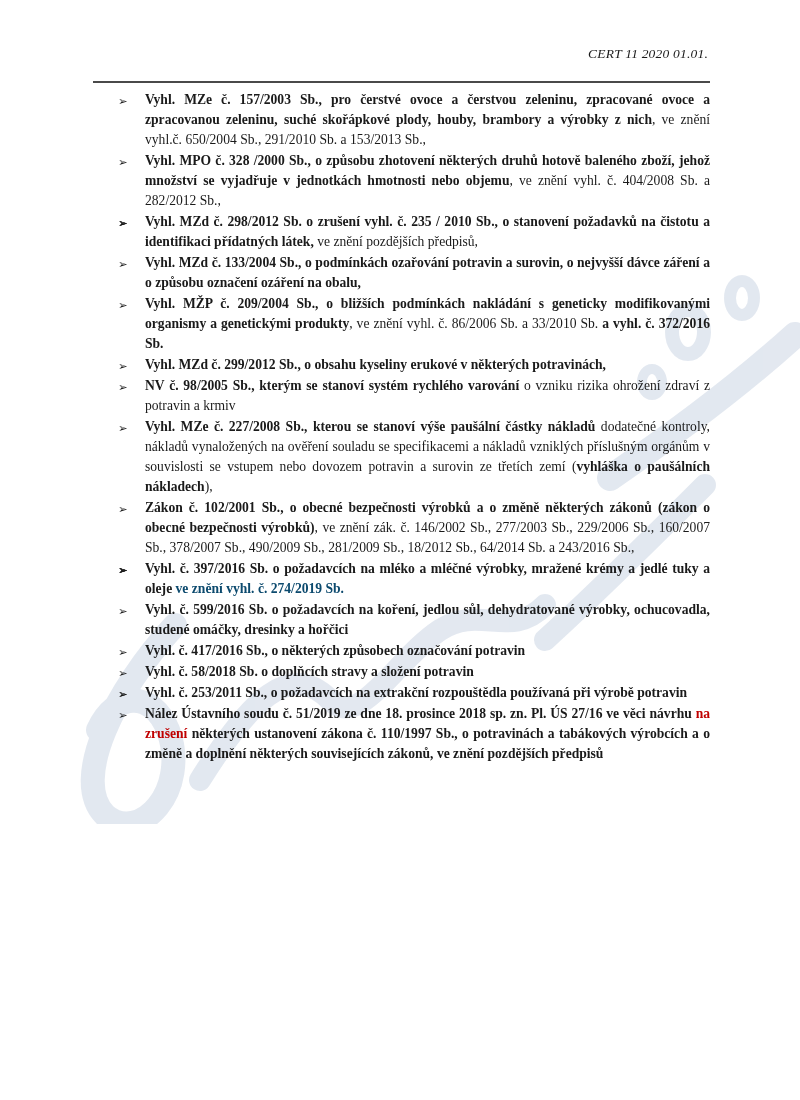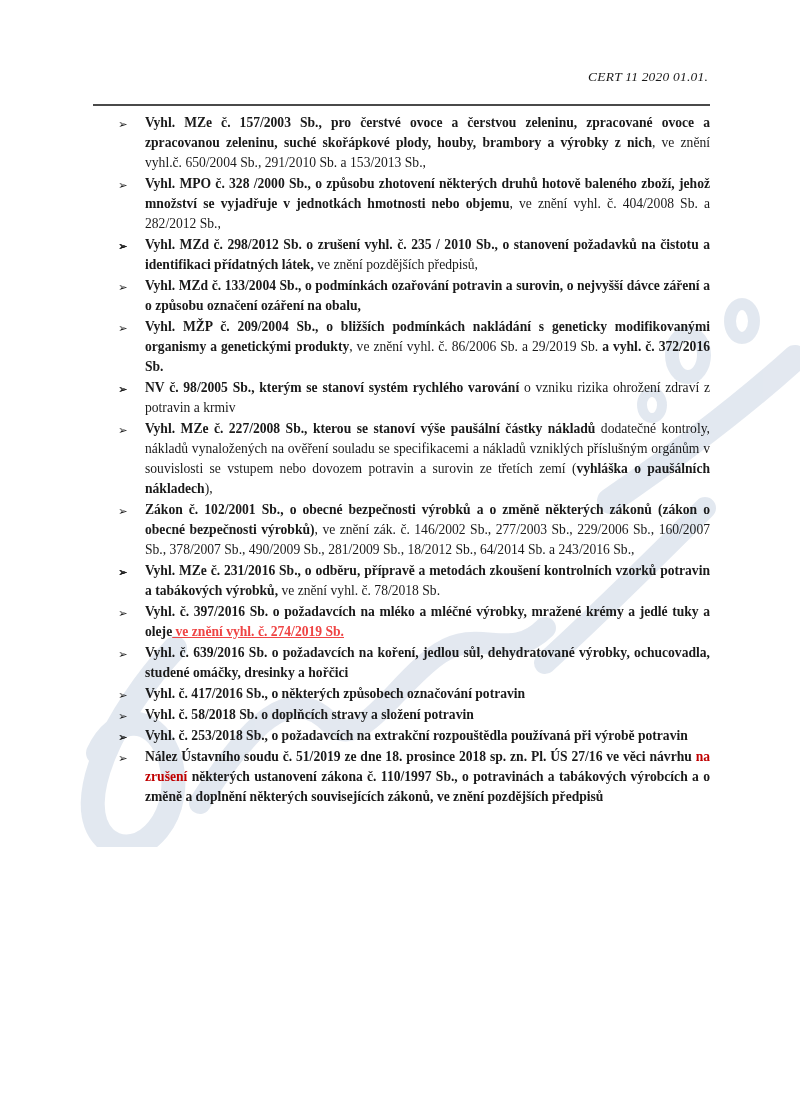--- a/index.html
+++ b/index.html
@@ -4,21 +4,20 @@
 <style>
   html, body { margin: 0; padding: 0; background: #ffffff; }
   .page {
     position: relative;
     width: 800px;
     height: 824px;
     background: #ffffff;
     overflow: hidden;
     font-family: "Liberation Serif", serif;
     color: #1a1a1a;
-    margin-top: 23px;
   }
   .watermark-svg {
     position: absolute;
     left: 0; top: 0;
     width: 800px; height: 1100px;
     pointer-events: none;
   }
   .header-text {
     position: absolute;
     top: 46px;
@@ -105,34 +104,34 @@
 
   <div class="top-rule"></div>
 
   <ul class="reg-list">
       <li class="reg-item"><span class="marker">➢</span><span><span class="seg-b">Vyhl. MZe č. 157/2003 Sb., pro čerstvé ovoce a čerstvou zeleninu, zpracované ovoce a zpracovanou zeleninu, suché skořápkové plody, houby, brambory a výrobky z nich</span><span class="seg-r">, ve znění vyhl.č. 650/2004 Sb., 291/2010 Sb. a 153/2013 Sb.,</span></span></li>
       <li class="reg-item"><span class="marker">➢</span><span><span class="seg-b">Vyhl. MPO č. 328 /2000 Sb., o způsobu zhotovení některých druhů hotově baleného zboží, jehož množství se vyjadřuje v jednotkách hmotnosti nebo objemu</span><span class="seg-r">, ve znění vyhl. č. 404/2008 Sb. a 282/2012 Sb.,</span></span></li>
       <li class="reg-item"><span class="marker">➢</span></li>
       <li class="reg-item"><span class="marker">➢</span></li>
       <li class="reg-item"><span class="marker">➢</span><span><span class="seg-b">Vyhl. MZd č. 298/2012 Sb. o zrušení vyhl. č. 235 / 2010 Sb., o stanovení požadavků na čistotu a identifikaci přídatných látek,</span><span class="seg-r"> ve znění pozdějších předpisů,</span></span></li>
       <li class="reg-item"><span class="marker">➢</span><span><span class="seg-b">Vyhl. MZd č. 133/2004 Sb., o podmínkách ozařování potravin a surovin, o nejvyšší dávce záření a o způsobu označení ozáření na obalu,</span></span></li>
-      <li class="reg-item"><span class="marker">➢</span><span><span class="seg-b">Vyhl. MŽP č. 209/2004 Sb., o bližších podmínkách nakládání s geneticky modifikovanými organismy a genetickými produkty</span><span class="seg-r">, ve znění vyhl. č. 86/2006 Sb. a 29/2019 Sb. </span><span class="seg-b">a vyhl. č. 372/2016 Sb.</span></span></li>
-      <li class="reg-item"><span class="marker">➢</span></li>
+      <li class="reg-item"><span class="marker">➢</span><span><span class="seg-b">Vyhl. MŽP č. 209/2004 Sb., o bližších podmínkách nakládání s geneticky modifikovanými organismy a genetickými produkty</span><span class="seg-r">, ve znění vyhl. č. 86/2006 Sb. a 33/2010 Sb. </span><span class="seg-b">a vyhl. č. 372/2016 Sb.</span></span></li>
+      <li class="reg-item"><span class="marker">➢</span><span><span class="seg-b">Vyhl. MZd č. 299/2012 Sb., o obsahu kyseliny erukové v některých potravinách,</span></span></li>
       <li class="reg-item"><span class="marker">➢</span><span><span class="seg-b">NV č. 98/2005 Sb., kterým se stanoví systém rychlého varování</span><span class="seg-r"> o vzniku rizika ohrožení zdraví z potravin a krmiv</span></span></li>
       <li class="reg-item"><span class="marker">➢</span><span><span class="seg-b">Vyhl. MZe č. 227/2008 Sb., kterou se stanoví výše paušální částky nákladů</span><span class="seg-r"> dodatečné kontroly, nákladů vynaložených na ověření souladu se specifikacemi a nákladů vzniklých příslušným orgánům v souvislosti se vstupem nebo dovozem potravin a surovin ze třetích zemí (</span><span class="seg-b">vyhláška o paušálních nákladech</span><span class="seg-r">),</span></span></li>
       <li class="reg-item"><span class="marker">➢</span><span><span class="seg-b">Zákon č. 102/2001 Sb., o obecné bezpečnosti výrobků a o změně některých zákonů (zákon o obecné bezpečnosti výrobků)</span><span class="seg-r">, ve znění zák. č. 146/2002 Sb., 277/2003 Sb., 229/2006 Sb., 160/2007 Sb., 378/2007 Sb., 490/2009 Sb., 281/2009 Sb., 18/2012 Sb., 64/2014 Sb. a 243/2016 Sb.,</span></span></li>
       <li class="reg-item"><span class="marker">➢</span></li>
       <li class="reg-item"><span class="marker">➢</span></li>
-      <li class="reg-item"><span class="marker">➢</span><span><span class="seg-b">Vyhl. MZe č. 231/2016 Sb., o odběru, přípravě a metodách zkoušení kontrolních vzorků potravin a tabákových výrobků,</span><span class="seg-r"> ve znění vyhl. č. 78/2018 Sb.</span></span></li>
-      <li class="reg-item"><span class="marker">➢</span><span><span class="seg-b">Vyhl. č. 397/2016 Sb. o požadavcích na mléko a mléčné výrobky, mražené krémy a jedlé tuky a oleje</span><span class="seg-br" style="color: #ef4444; text-decoration: underline;"> ve znění vyhl. č. 274/2019 Sb.</span></span></li>
-      <li class="reg-item"><span class="marker">➢</span><span><span class="seg-b">Vyhl. č. 639/2016 Sb. o požadavcích na koření, jedlou sůl, dehydratované výrobky, ochucovadla, studené omáčky, dresinky a hořčici</span></span></li>
+      <li class="reg-item"><span class="marker">➢</span></li>
+      <li class="reg-item"><span class="marker">➢</span><span><span class="seg-b">Vyhl. č. 397/2016 Sb. o požadavcích na mléko a mléčné výrobky, mražené krémy a jedlé tuky a oleje</span><span class="seg-br" style="color: #0c4a6e;"> ve znění vyhl. č. 274/2019 Sb.</span></span></li>
+      <li class="reg-item"><span class="marker">➢</span><span><span class="seg-b">Vyhl. č. 599/2016 Sb. o požadavcích na koření, jedlou sůl, dehydratované výrobky, ochucovadla, studené omáčky, dresinky a hořčici</span></span></li>
       <li class="reg-item"><span class="marker">➢</span><span><span class="seg-b">Vyhl. č. 417/2016 Sb., o některých způsobech označování potravin</span></span></li>
       <li class="reg-item"><span class="marker">➢</span><span><span class="seg-b">Vyhl. č. 58/2018 Sb. o doplňcích stravy a složení potravin</span></span></li>
       <li class="reg-item"><span class="marker">➢</span></li>
-      <li class="reg-item"><span class="marker">➢</span><span><span class="seg-b">Vyhl. č.  253/2018 Sb., o požadavcích na extrakční rozpouštědla používaná při výrobě potravin</span></span></li>
+      <li class="reg-item"><span class="marker">➢</span><span><span class="seg-b">Vyhl. č.  253/2011 Sb., o požadavcích na extrakční rozpouštědla používaná při výrobě potravin</span></span></li>
       <li class="reg-item"><span class="marker">➢</span><span><span class="seg-b">Nález Ústavního soudu č. 51/2019 ze dne 18. prosince 2018 sp. zn. Pl. ÚS 27/16 ve věci návrhu </span><span class="seg-br" style="color: rgb(192, 0, 0);">na zrušení</span><span class="seg-b"> některých ustanovení zákona č. 110/1997 Sb., o potravinách a tabákových výrobcích a o změně a doplnění některých souvisejících zákonů, ve znění pozdějších předpisů</span></span></li>
     </ul>
 
   <div class="bottom-rule"></div>
 
   <div class="footer">
     <span>Stránka</span>&nbsp;<span class="bold">4</span>&nbsp;<span>z</span>&nbsp;<span class="bold">5</span>
   </div>
 
 </div>

